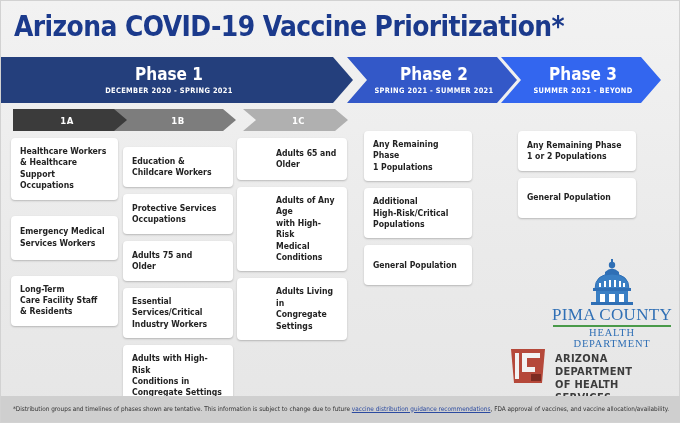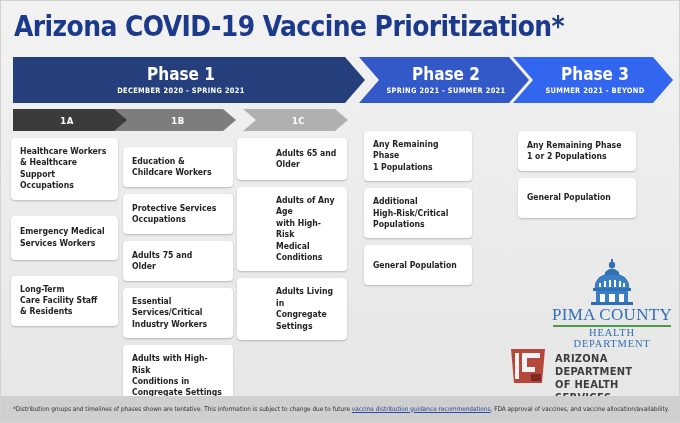--- a/index.html
+++ b/index.html
@@ -24,21 +24,21 @@
     font-size:29px;line-height:32px;
     font-weight:bold;
     letter-spacing:-0.6px;
     color:#1b3a8c;
     font-family:"DejaVu Sans Condensed","Liberation Sans",sans-serif;
     transform:scaleX(0.96);transform-origin:left center;
     white-space:nowrap;
   }
 
   
-  .phase-band{position:absolute;left:12px;top:56px;width:660px;height:59px;}
+  .phase-band{position:absolute;left:0;top:56px;width:660px;height:59px;}
   .phase{
     position:absolute;top:0;height:46px;
     display:flex;flex-direction:column;align-items:center;justify-content:center;
     color:#fff;box-sizing:border-box;
   }
   .phase .pname{
     font-size:17px;font-weight:bold;line-height:19px;
     font-family:"DejaVu Sans Condensed","Liberation Sans",sans-serif;
     letter-spacing:0px;white-space:nowrap;
   }

